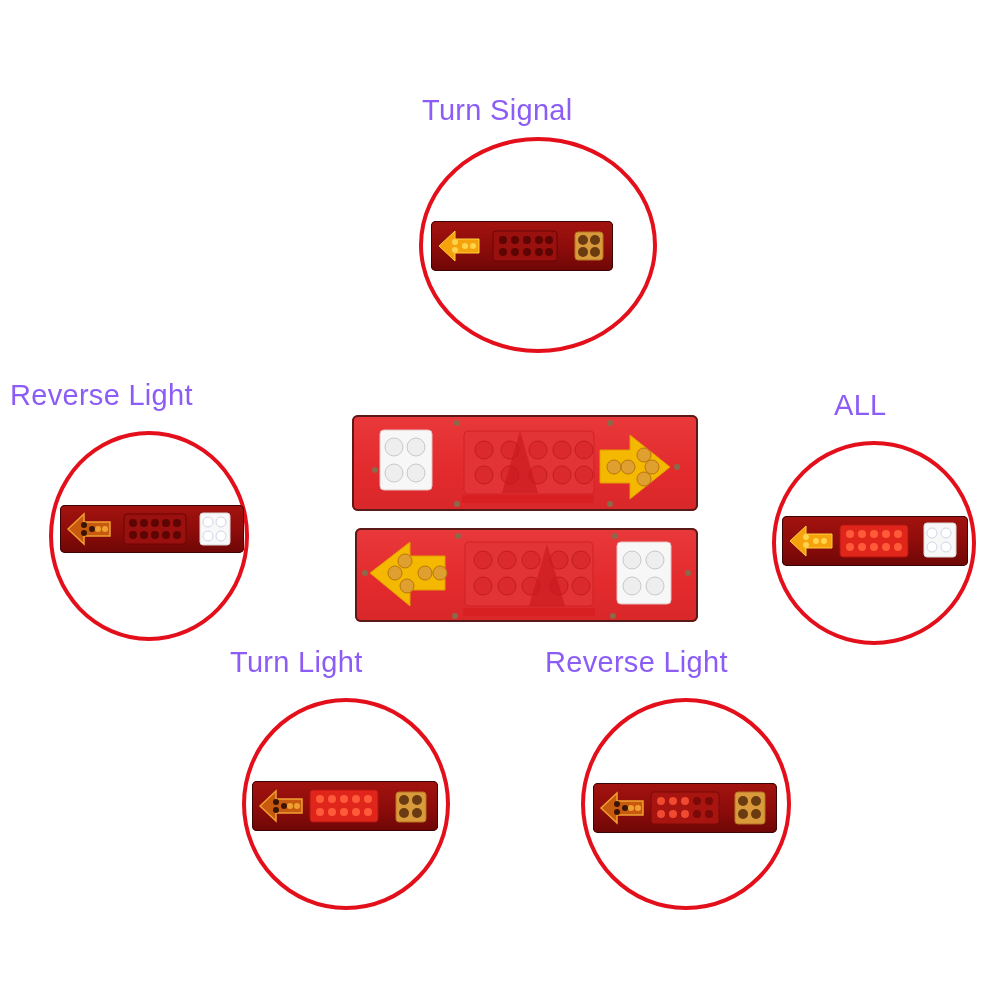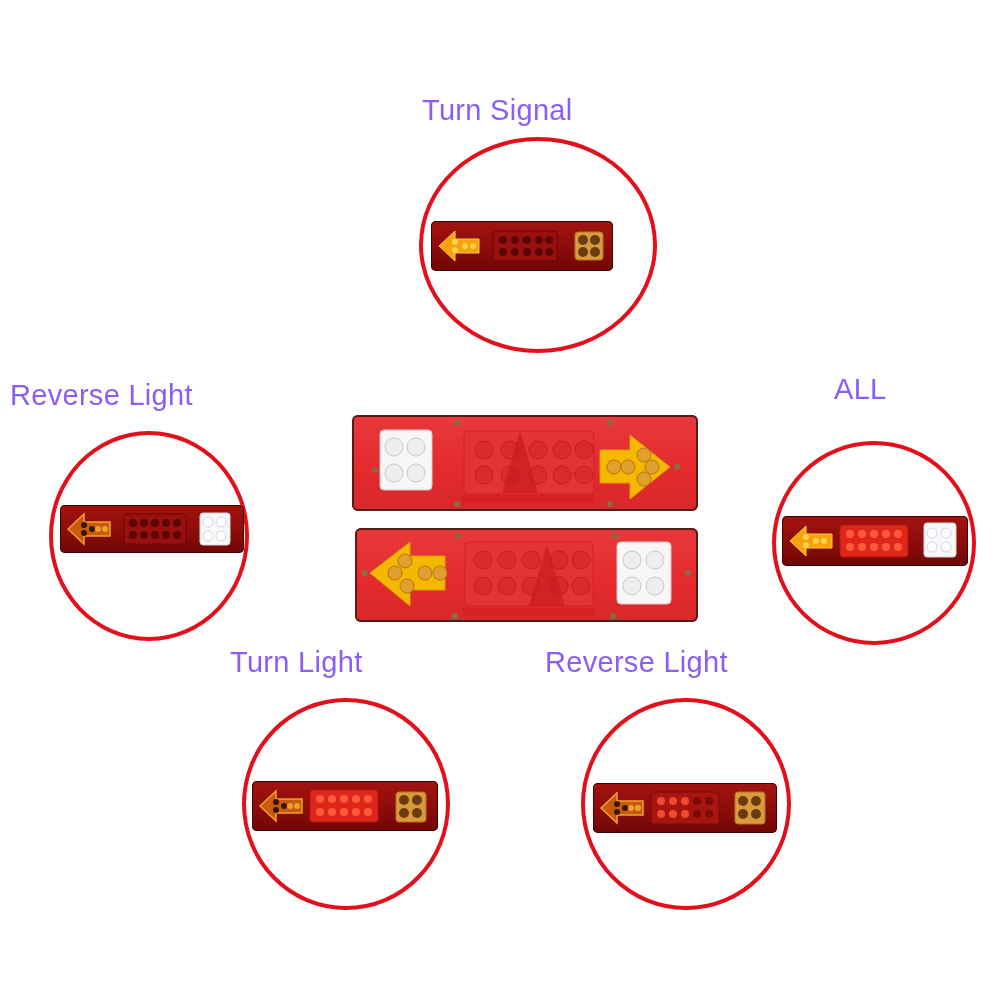--- a/index.html
+++ b/index.html
@@ -8,21 +8,21 @@
   .ring { position:absolute; border:4px solid #e3101c; border-radius:50%; box-sizing:border-box; background:#fff; }
   .mini { position:absolute; border-radius:5px; background:linear-gradient(#a3130f,#8c0c0a 55%,#6e0706); box-shadow:0 0 0 1px #3a0504 inset; }
   .big { position:absolute; border-radius:6px; background:linear-gradient(#e9393b,#e32a2d 60%,#d8282a); box-shadow:0 0 0 2px #5a1a18 inset; }
   svg { display:block; }
 </style>
 </head>
 <body>
 
 <div class="label" style="left:422px; top:96px;">Turn Signal</div>
 <div class="label" style="left:10px; top:381px;">Reverse Light</div>
-<div class="label" style="left:834px; top:375px;">ALL</div>
+<div class="label" style="left:834px; top:391px;">ALL</div>
 <div class="label" style="left:230px; top:648px;">Turn Light</div>
 <div class="label" style="left:545px; top:648px;">Reverse Light</div>
 
 <div class="ring" style="left:419px; top:137px; width:238px; height:216px;"></div>
 <div class="mini" style="left:431px; top:221px; width:182px; height:50px;">
   <svg width="182" height="50" viewBox="0 0 182 50">
     <polygon points="8,25 24,10 24,18 48,18 48,32 24,32 24,40" fill="#f5a20c" stroke="#ffcf40" stroke-width="1"></polygon>
     <circle cx="24" cy="21" r="3" fill="#ffd34a"></circle>
       <circle cx="34" cy="25" r="3" fill="#ffd34a"></circle>
       <circle cx="42" cy="25" r="3" fill="#ffd34a"></circle>

